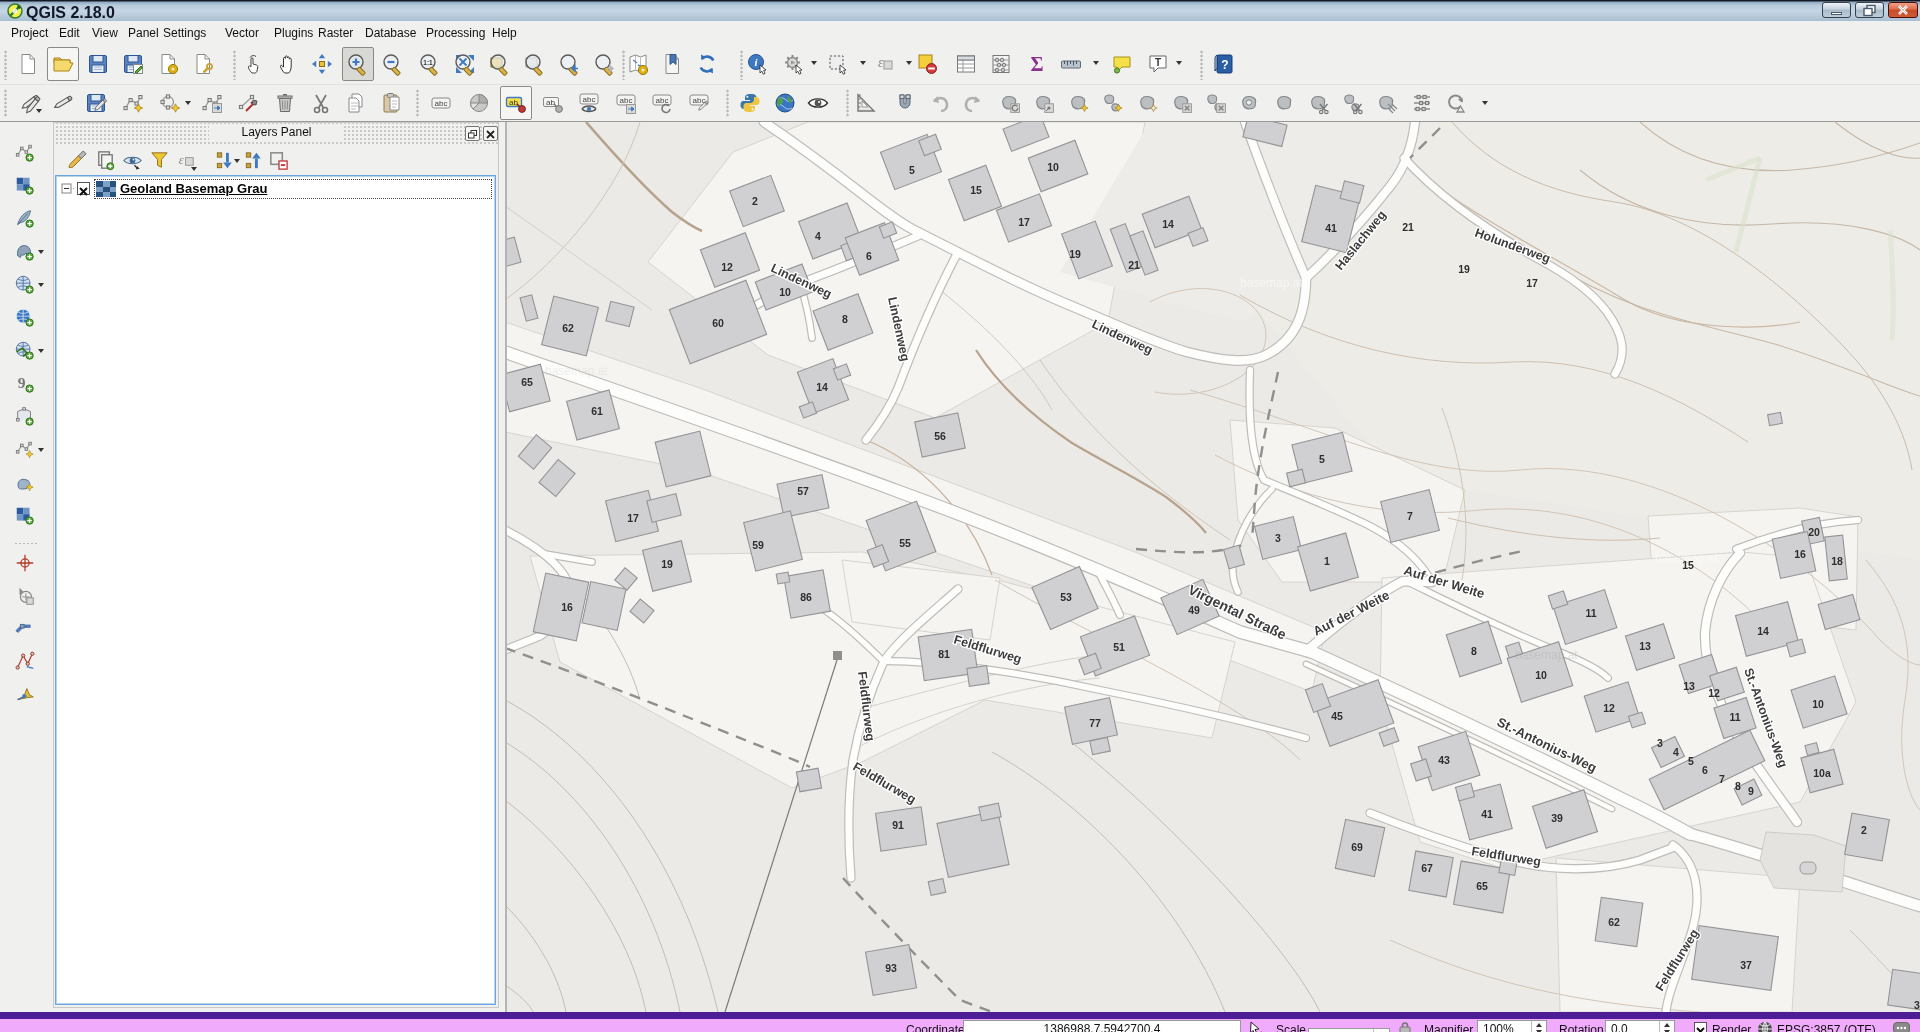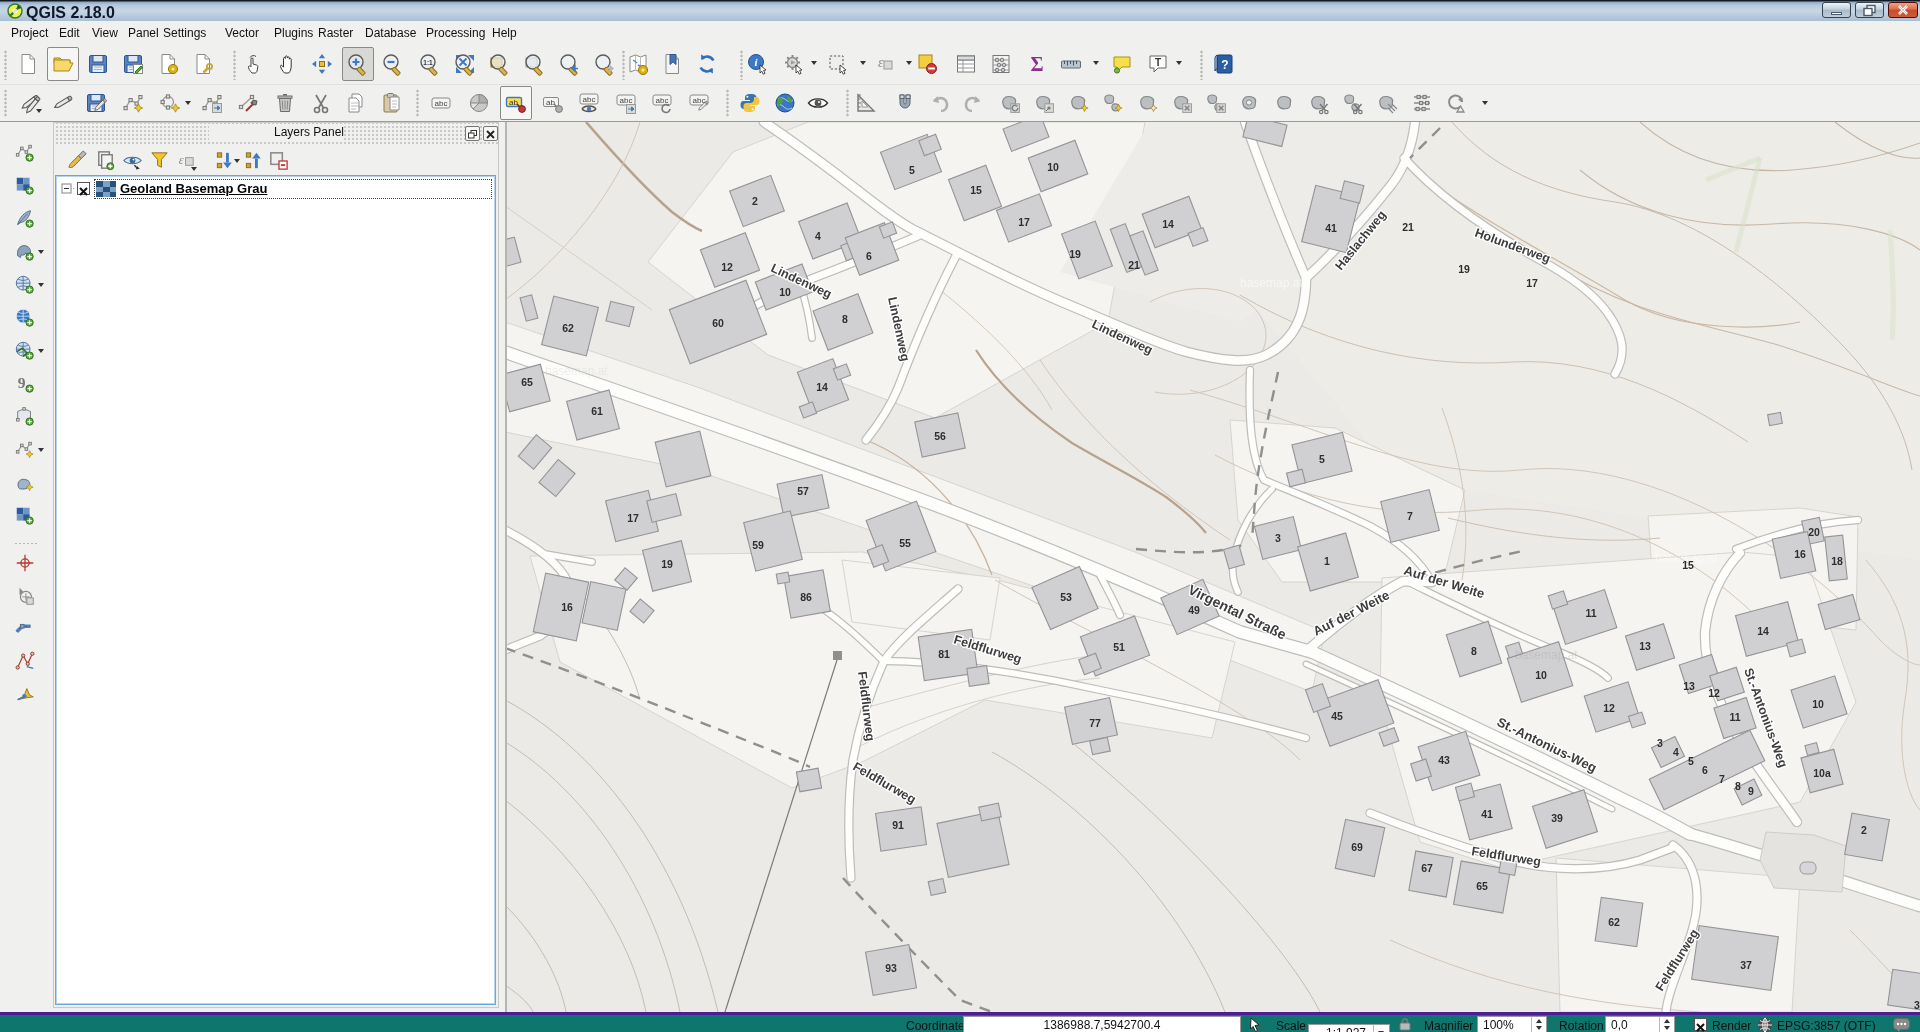--- a/index.html
+++ b/index.html
@@ -609,21 +609,21 @@
         <path d="M14 17l7 2" stroke="#3f79c2" stroke-width="1.6"></path>
       </svg></div>
     <div class="ic" style="left:14px;top:562px;width:22px;height:22px"><svg width="100%" height="100%" viewBox="0 0 24 24">
         <path d="M4 17l7-4 3-8 3 7 4 2-7 1z" fill="#e8c33a" stroke="#946f10"></path>
         <path d="M4 17l10-4" stroke="#3f79c2" stroke-width="1.6"></path>
         <circle cx="11" cy="13" r="2" fill="#3f79c2"></circle>
       </svg></div>
   </div>
 <div style="position:absolute;left:53px;top:122px;width:446px;height:886px;background:#f0f0ee;border:1px solid #c8c8c6">
     <div style="position:absolute;left:0;top:0;width:100%;height:21px;background-image:radial-gradient(#c9c9c7 0.9px,transparent 1px);background-size:4px 4px;background-position:1px 6px"></div>
-    <div style="position:absolute;left:155px;top:2px;width:135px;height:17px;background:#f0f0ee;text-align:right;font-size:12px;color:#111">Layers Panel</div>
+    <div style="position:absolute;left:155px;top:2px;width:135px;height:17px;background:#f0f0ee;text-align:center;font-size:12px;color:#111">Layers Panel</div>
     <div style="position:absolute;left:411px;top:3px;width:15px;height:15px;border:1px solid #777;border-radius:2px;background:#f6f6f4"><svg width="13" height="13" viewBox="0 0 13 13">
         <rect x="5" y="2.5" width="5.5" height="5" fill="#fff" stroke="#333"></rect>
         <rect x="2.5" y="5" width="5.5" height="5" fill="#fff" stroke="#333"></rect>
       </svg></div>
 <div style="position:absolute;left:429px;top:3px;width:15px;height:15px;border:1px solid #777;border-radius:2px;background:#f6f6f4"><svg width="13" height="13" viewBox="0 0 13 13">
         <path d="M3 3l7 7M10 3l-7 7" stroke="#222" stroke-width="1.8"></path>
       </svg></div>
     <div class="ic" style="left:12px;top:26px;width:23px;height:23px"><svg width="100%" height="100%" viewBox="0 0 24 24">
         <path d="M3 19c2 .5 4 .5 5-1l8-8-3-3-8 8c-1.5 1.5-1.5 3-2 4z" fill="#e8b84a" stroke="#8a6d20"></path>
         <path d="M13 7l3 3 5-5-3-3z" fill="#b9b9b7" stroke="#666"></path>
@@ -1010,21 +1010,21 @@
       <text x="1557" y="822" class="hn">39</text>
       <text x="1822" y="777" class="hn">10a</text>
       <text x="1864" y="834" class="hn">2</text>
       <text x="1357" y="851" class="hn">69</text>
       <text x="1427" y="872" class="hn">67</text>
       <text x="1482" y="890" class="hn">65</text>
       <text x="1614" y="926" class="hn">62</text>
       <text x="1746" y="969" class="hn">37</text>
       <text x="1917" y="1009" class="hn">3</text>
 </svg></div>
-<div style="position:absolute;left:0;top:1012px;width:1920px;height:20px;background:#0f766e;border-top:3px solid #4c1d95">
+<div style="position:absolute;left:0;top:1012px;width:1920px;height:20px;background:#f0abfc;border-top:7px solid #4c1d95">
     <span class="sb" style="left:906px">Coordinate</span>
     <div class="inp" style="left:963px;top:1px;width:278px;height:17px;text-align:center;line-height:16px">1386988.7,5942700.4</div>
     <svg width="18" height="18" viewBox="0 0 18 18" style="position:absolute;left:1247px;top:1px">
       <path d="M4 2l8 7-4 .5 2.5 5-2 1L6 10.5 3.5 13z" fill="#fff" stroke="#222"></path>
       <path d="M12 12l4 4M14.5 11.5l2 2M11.5 14.5l2 2" stroke="#555"></path>
     </svg>
     <span class="sb" style="left:1276px">Scale</span>
     <div class="inp" style="left:1308px;top:9px;width:82px;height:17px;line-height:16px;padding-left:17px">1:1.927<div style="position:absolute;right:0;top:0;width:16px;height:15px;border-left:1px solid #bbb">
         <div class="dd" style="left:4px;top:6px"></div>
       </div></div>

